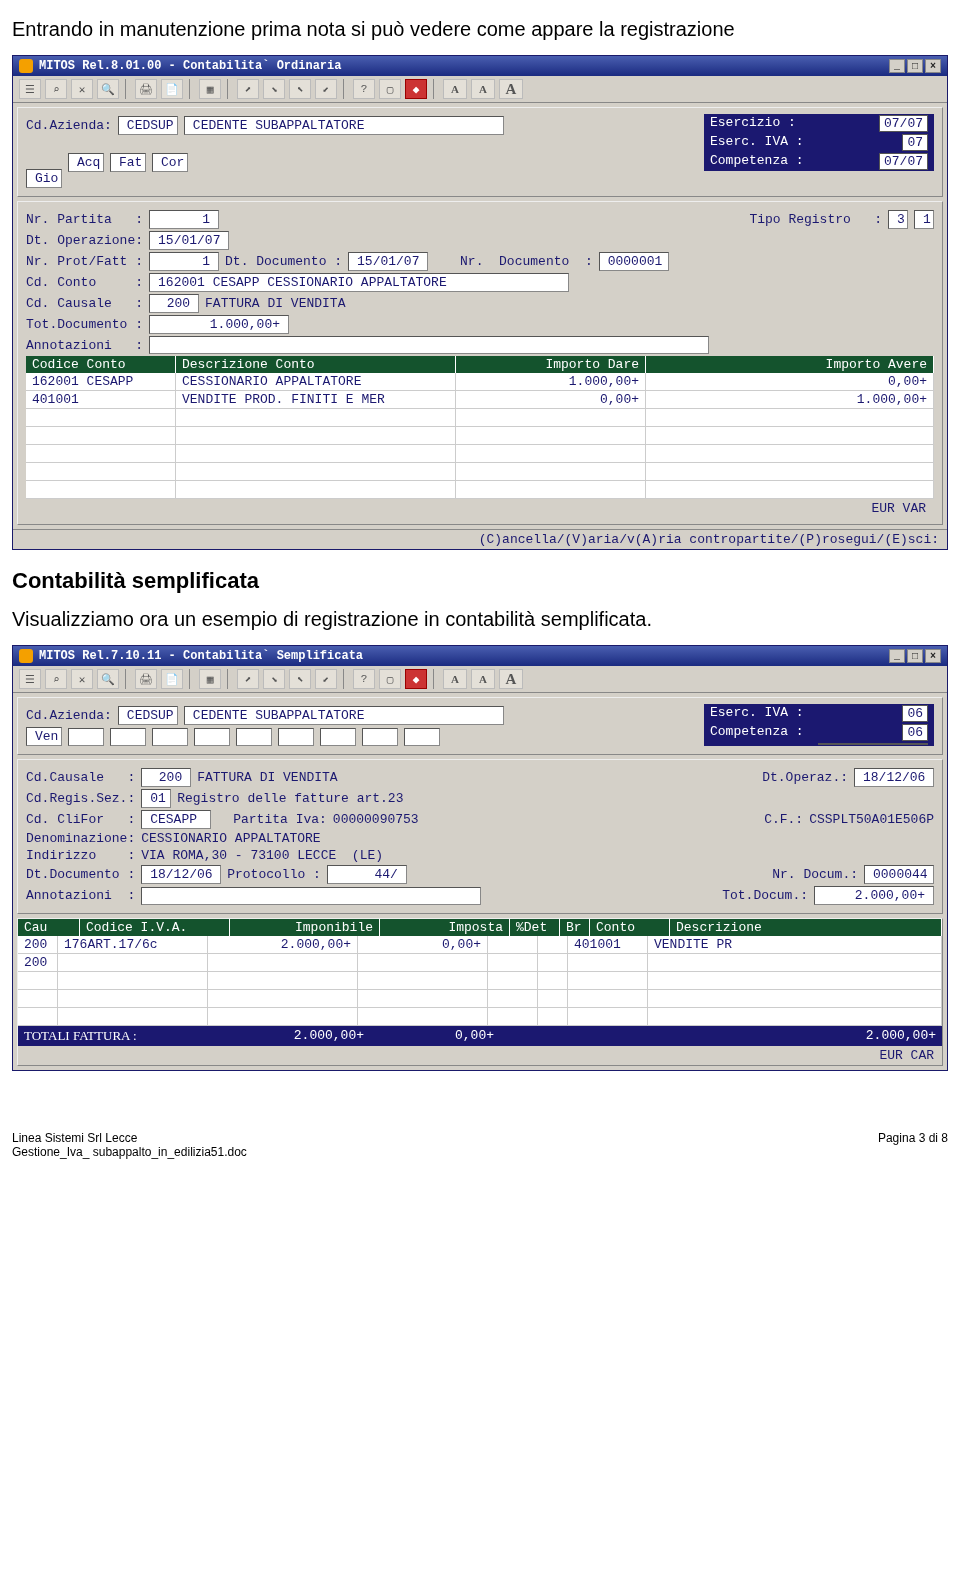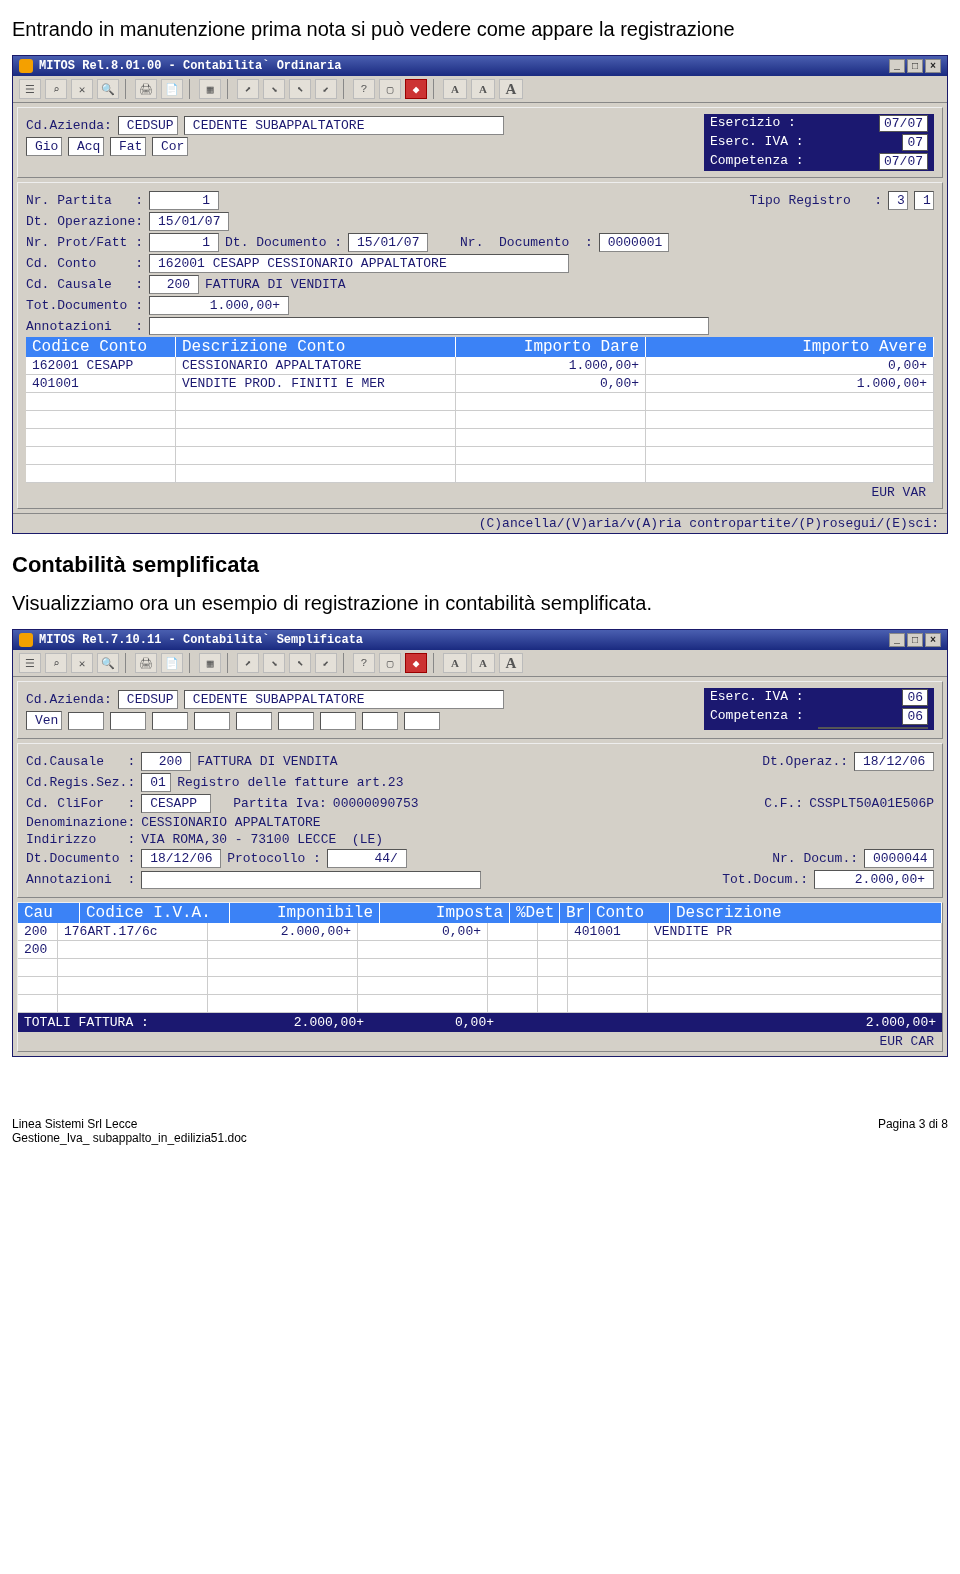--- a/index.html
+++ b/index.html
@@ -74,21 +74,21 @@
     color: #fff;
     padding: 1px 6px;
     display: flex;
     font-size: 13px;
     font-family:"Courier New",monospace;
   }
   .dkfld {
     background:#fff;border:1px solid #555;padding:0 4px;color:#1b1870;
   }
   .grid { margin-top: 2px; }
-  .grid .hdr { display:flex; background:#3b82f6; color:#fff; font-size:16px; }
+  .grid .hdr { display:flex; background:#14532d; color:#fff; font-size:13px; }
   .grid .hdr > div { padding:1px 6px; border-right:1px solid #fff; }
   .grid .grow { display:flex; background:#fff; border-bottom:1px solid #ccc; font-size:13px; color:#1b1870; min-height:18px;}
   .grid .grow > div { padding:1px 6px; border-right:1px solid #ccc; white-space: pre;}
   .footer-info {
     display:flex; justify-content:flex-end; font-size:13px; color:#1b1870; padding:2px 8px;
   }
   .hintbar {
     background:#d4d0c8; padding:2px 8px; font-size:13px; color:#1b1870; text-align:right;
     border-top:1px solid #888;
   }
@@ -143,21 +143,21 @@
 
   <div class="panel">
     <div style="display:flex;">
       <div style="flex:1;">
         <div class="row">
           <span class="lbl">Cd.Azienda:</span>
           <span class="fld" style="width:60px;">CEDSUP</span>
           <span class="fld" style="width:320px;">CEDENTE SUBAPPALTATORE</span>
         </div>
         <div class="row">
-          <span class="fld" style="width:36px;">Gio</span>
+          <span class="fld" style="width:36px;margin-top:32px;">Gio</span>
           <span class="fld" style="width:36px;">Acq</span>
           <span class="fld" style="width:36px;">Fat</span>
           <span class="fld" style="width:36px;">Cor</span>
         </div>
       </div>
       <div style="width:230px;">
         <div class="dkbar">
           <span style="flex:1;">Esercizio  :</span>
           <span class="dkfld">07/07</span>
         </div>
@@ -455,21 +455,21 @@
           <div style="width:150px;"></div>
           <div style="width:150px;"></div>
           <div style="width:130px;"></div>
           <div style="width:50px;"></div>
           <div style="width:30px;"></div>
           <div style="width:80px;"></div>
           <div style="flex:1;"></div>
         </div>
     </div>
     <div class="totalsbar">
-      <div style="width:190px;">TOTALI FATTURA :</div>
+      <div style="width:190px;font-family:Liberation Serif, serif;">TOTALI FATTURA :</div>
       <div style="width:150px;text-align:right;">2.000,00+</div>
       <div style="width:130px;text-align:right;">0,00+</div>
       <div style="flex:1;text-align:right;">2.000,00+</div>
     </div>
     <div class="footer-info">
         <span>EUR CAR</span>
       </div>
   </div>
 </div>
 

